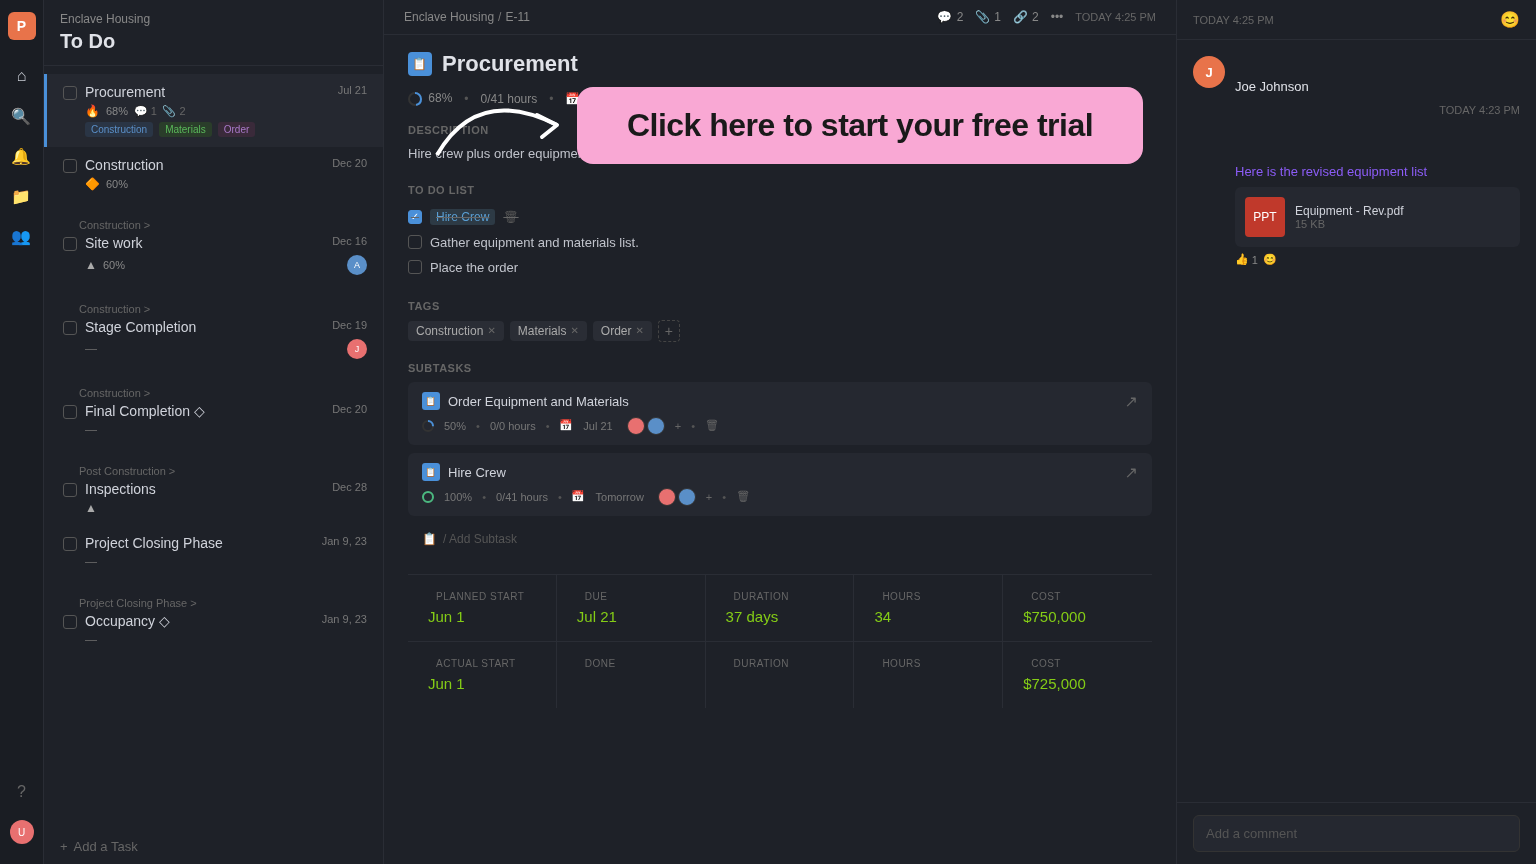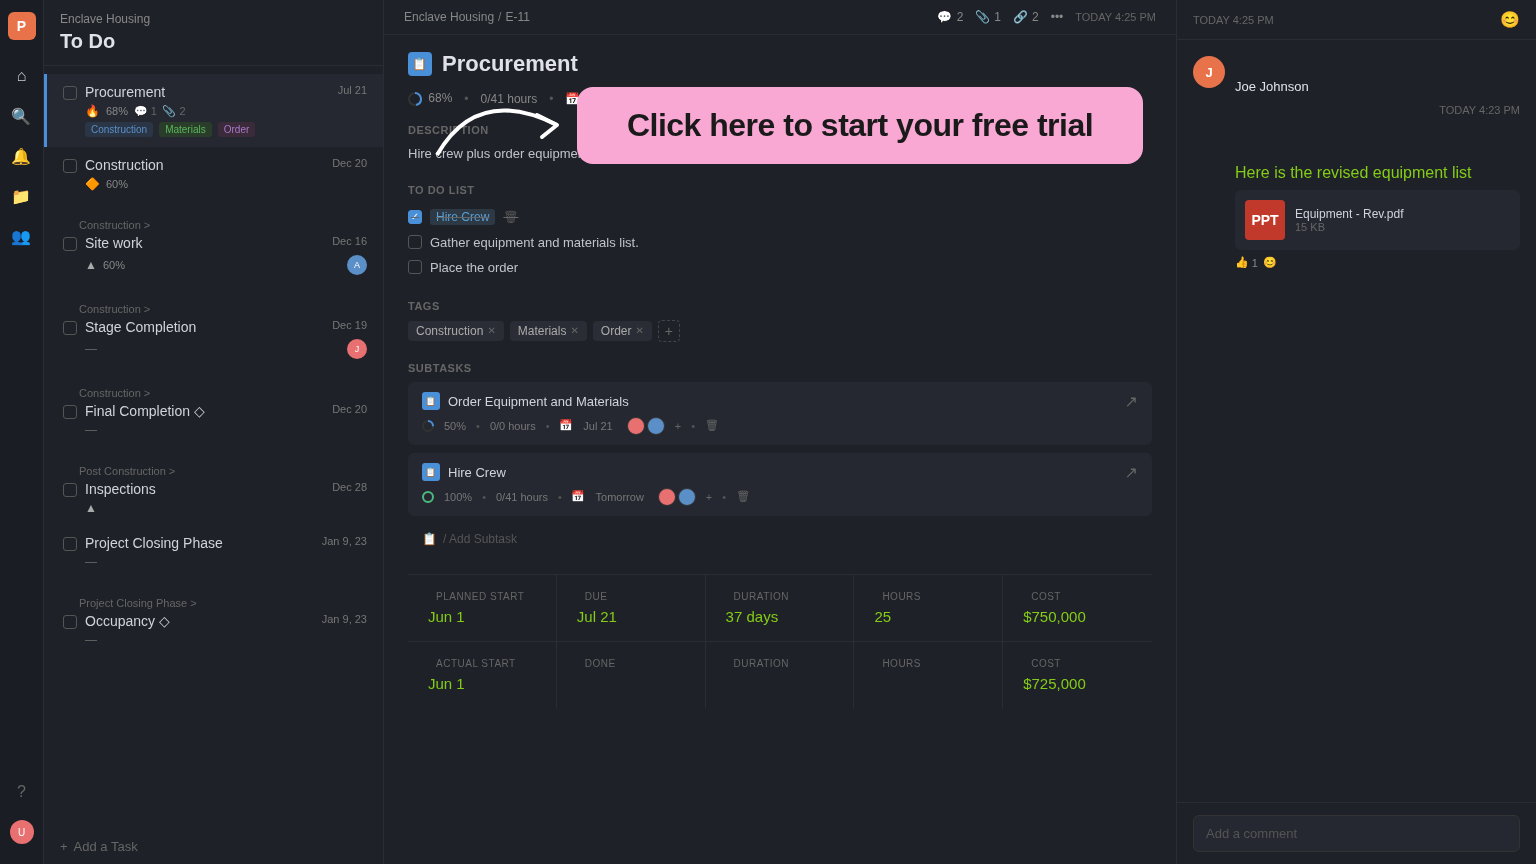--- a/index.html
+++ b/index.html
@@ -410,21 +410,21 @@
     }
     .comment-body { flex: 1; }
     .comment-meta {
       display: flex;
       align-items: center;
       justify-content: space-between;
       margin-bottom: 4px;
     }
     .comment-author { font-size: 13px; font-weight: 500; color: #e0e2e8; }
     .comment-time { font-size: 11px; color: #666; margin-top: 48px; }
-    .comment-text { font-size: 16px; color: #84cc16; margin-bottom: 8px; margin-top: 48px; }
+    .comment-text { font-size: 13px; color: #8b5cf6; margin-bottom: 8px; margin-top: 48px; }
     .attachment-box {
       display: flex;
       align-items: center;
       gap: 10px;
       background: #252830;
       border-radius: 6px;
       padding: 10px;
     }
     .attachment-icon {
       width: 40px; height: 40px;
@@ -841,21 +841,21 @@
       <div class="stat-cell">
         <div class="stat-label">DUE</div>
         <div class="stat-value">Jul 21</div>
       </div>
       <div class="stat-cell">
         <div class="stat-label">DURATION</div>
         <div class="stat-value">37 days</div>
       </div>
       <div class="stat-cell">
         <div class="stat-label">HOURS</div>
-        <div class="stat-value">25</div>
+        <div class="stat-value">34</div>
       </div>
       <div class="stat-cell">
         <div class="stat-label">COST</div>
         <div class="stat-value">$750,000</div>
       </div>
     </div>
 
     <div class="stats-grid-2">
       <div class="stat-cell">
         <div class="stat-label">ACTUAL START</div>
@@ -905,21 +905,21 @@
     <div class="comment-item">
       <div class="comment-avatar">J</div>
       <div class="comment-body">
         <div class="comment-meta">
           <span class="comment-author">Joe Johnson</span>
           <span class="comment-time">TODAY 4:23 PM</span>
         </div>
         <div class="comment-text">Here is the revised equipment list</div>
         <div class="attachment-box">
           <div class="attachment-icon">
-            <span style="font-size:14px;font-weight:bold">PPT</span>
+            <span style="font-size:12px;font-weight:normal">PPT</span>
           </div>
           <div>
             <div class="attachment-name">Equipment - Rev.pdf</div>
             <div class="attachment-size">15 KB</div>
           </div>
         </div>
         <div class="comment-reactions">
           <div class="reaction" style="cursor:pointer">
             <span>👍</span>
             <span>1</span>

